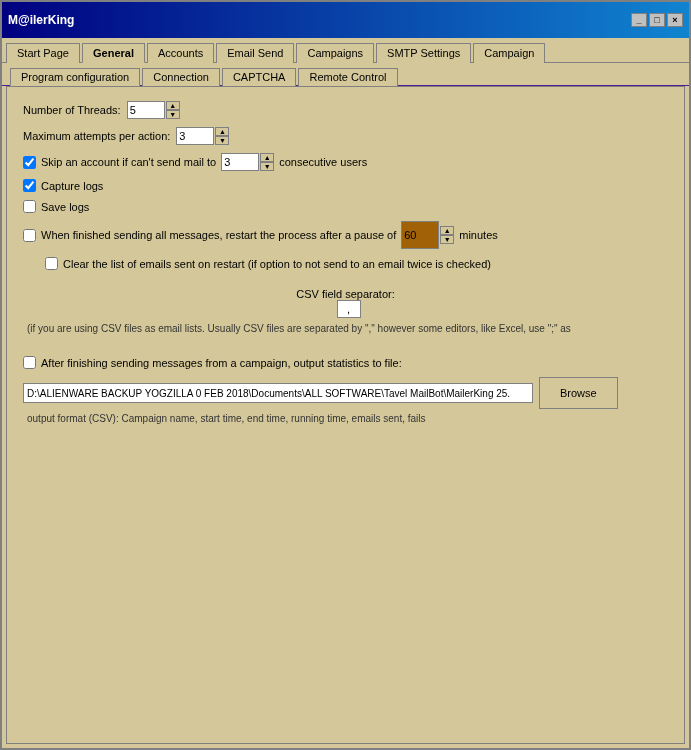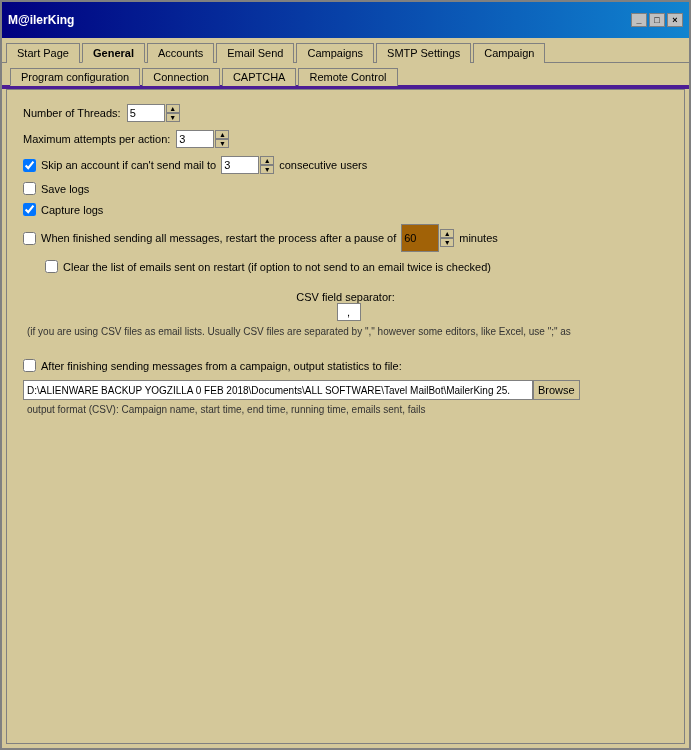--- a/index.html
+++ b/index.html
@@ -78,21 +78,21 @@
       z-index: 1;
       font-weight: bold;
       top: 1px;
     }
 
     
     .sub-tabs {
       display: flex;
       background: #d4c89a;
       padding: 4px 8px 0 8px;
-      border-bottom: 4px solid #4c1d95;
+      border-bottom: 1px solid #4c1d95;
     }
 
     .sub-tab {
       padding: 2px 10px;
       border: 1px solid #808080;
       border-bottom: none;
       background: #d4c89a;
       cursor: pointer;
       font-size: 11px;
       margin-right: 2px;
@@ -219,22 +219,23 @@
       height: 20px;
       border: 1px solid #808080;
       background: white;
       font-size: 10px;
       padding: 0 3px;
       overflow: hidden;
       white-space: nowrap;
     }
 
     .browse-btn {
-      padding: 2px 4px;
-      height: 20px;
+      margin-left: 6px;
+      padding: 2px 20px;
+      height: 32px;
       background: #d4c89a;
       border: 1px solid #808080;
       font-size: 11px;
       cursor: pointer;
     }
 
     .output-hint {
       font-size: 10px;
       color: #333;
       margin-left: 4px;
@@ -311,27 +312,27 @@
         <input class="spinner-input" type="text" value="3" style="">
         <div class="spin-buttons">
           <button class="spin-btn">▲</button>
           <button class="spin-btn">▼</button>
         </div>
       </div>
       <span class="form-label" style="margin-left:5px;">consecutive users</span>
     </div>
 
     <div class="checkbox-row">
+      <input type="checkbox" id="cap-chk" checked="" style="">
+      <label for="cap-chk">Capture logs</label>
+    </div>
+
+    <div class="checkbox-row">
       <input type="checkbox" id="save-chk" style="">
       <label for="save-chk">Save logs</label>
-    </div>
-
-    <div class="checkbox-row">
-      <input type="checkbox" id="cap-chk" checked="" style="">
-      <label for="cap-chk">Capture logs</label>
     </div>
 
     <div class="checkbox-row">
       <input type="checkbox" id="restart-chk" style="">
       <label for="restart-chk">When finished sending all messages, restart the process after a pause of</label>
       <div class="spin-container" style="margin-left:5px;">
         <input class="minutes-input" type="text" value="60" style="">
         <div class="spin-buttons">
           <button class="spin-btn">▲</button>
           <button class="spin-btn">▼</button>

